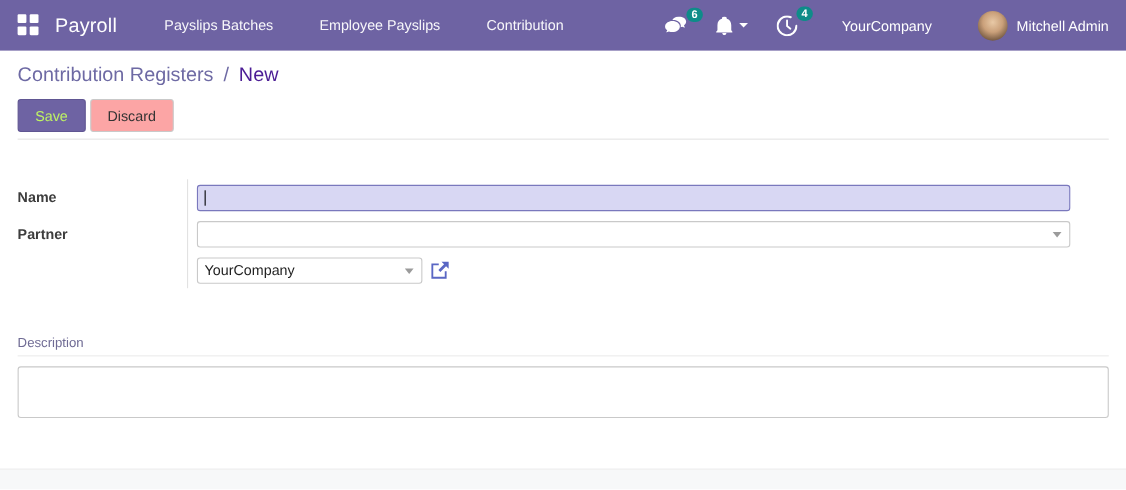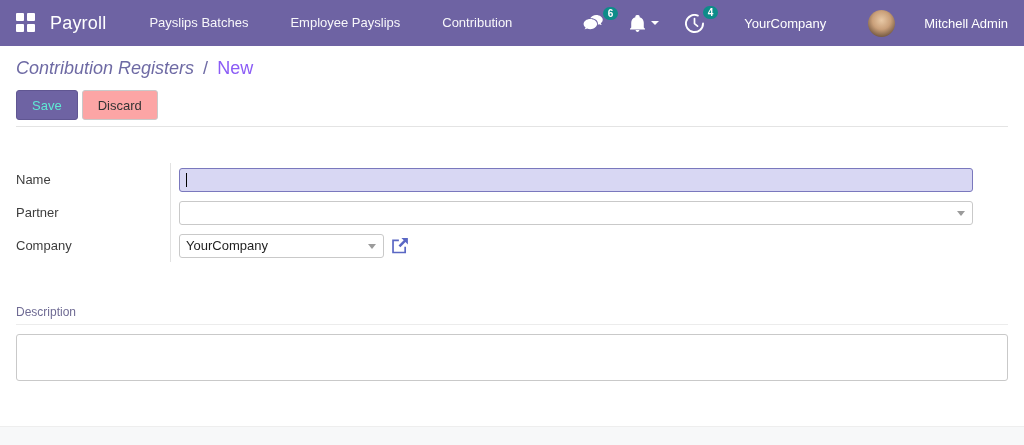--- a/index.html
+++ b/index.html
@@ -62,57 +62,57 @@
   }
   .caret-white {
     width:0; height:0;
     border-left:4px solid transparent;
     border-right:4px solid transparent;
     border-top:4px solid #fff;
     margin-left:6px;
   }
   .company-name, .user-name { font-size:13px; white-space:nowrap; }
   .company-name { margin-left:40px; cursor:pointer; }
-  .user-menu { display:flex; align-items:center; margin-left:42px; cursor:pointer;gap:21px; }
+  .user-menu { display:flex; align-items:center; margin-left:42px; cursor:pointer; }
   .avatar {
     width:27px; height:27px;
     border-radius:50%;
     background:radial-gradient(circle at 50% 38%, #e8c9a6 0%, #caa07a 42%, #7c5f46 75%, #4e3b2a 100%);
     margin-right:8px;
     flex:none;
   }
 
   
   .control-panel { padding:0 16px; }
   .breadcrumb { margin-top:12px; font-size:18px; }
-  .breadcrumb .bc-link { color:#6e6aa4; cursor:pointer; text-decoration:none;font-style:italic; }
+  .breadcrumb .bc-link { color:#6e6aa4; cursor:pointer; text-decoration:none; }
   .breadcrumb .bc-sep { color:#6e6aa4; padding:0 4px; }
-  .breadcrumb .bc-current { color:#8b5cf6; }
+  .breadcrumb .bc-current { color:#4c1d95; }
   .cp-buttons { margin-top:11px; display:flex; }
   .btn { font-size:13px; border-radius:3px; height:30px; padding:0 15px; cursor:pointer; font-family:inherit; }
   .btn-save {
     background:#6e63a3;
     border:1px solid #605692;
-    color:#5eead4;
+    color:#bef264;
   }
   .btn-discard {
     background:#fca5a5;
     border:1px solid #c9c9c9;
     color:#333;
     margin-left:4px;
   }
   .cp-divider { border-bottom:1px solid #e4e4e4; margin-top:6px; }
 
   
   .sheet { padding:0 16px; }
   .o-group { display:flex; margin-top:36px; }
   .group-labels { width:154px; flex:none; }
   .group-fields { border-left:1px solid #e2e2e2; padding-left:8px; flex:none; }
   .label-row, .field-row { height:33px; display:flex; align-items:center; }
-  .field-label { font-size:13px; font-weight:normal; color:#3d3d3d; }
+  .field-label { font-size:13px; font-weight:bold; color:#3d3d3d; }
   .input-wrap { position:relative; display:flex; align-items:center; }
   .o-input {
     height:24px;
     border:1px solid #c9c9c9;
     border-radius:3px;
     font-size:13px;
     font-family:inherit;
     padding:2px 18px 2px 6px;
     background:#fff;
     color:#1f1f1f;
@@ -246,23 +246,20 @@
 <div class="sheet">
 
   <div class="o-group">
     <div class="group-labels">
       <div class="label-row">
           <span class="field-label">Name</span>
         </div>
       <div class="label-row">
           <span class="field-label">Partner</span>
         </div>
-      <div class="label-row">
-          <span class="field-label">Company</span>
-        </div>
     </div>
 
     <div class="group-fields">
       <div class="field-row">
         <div class="input-wrap">
           <input type="text" class="o-input w-wide focused" value="" style="">
           <span class="text-cursor"></span>
         </div>
       </div>
 

